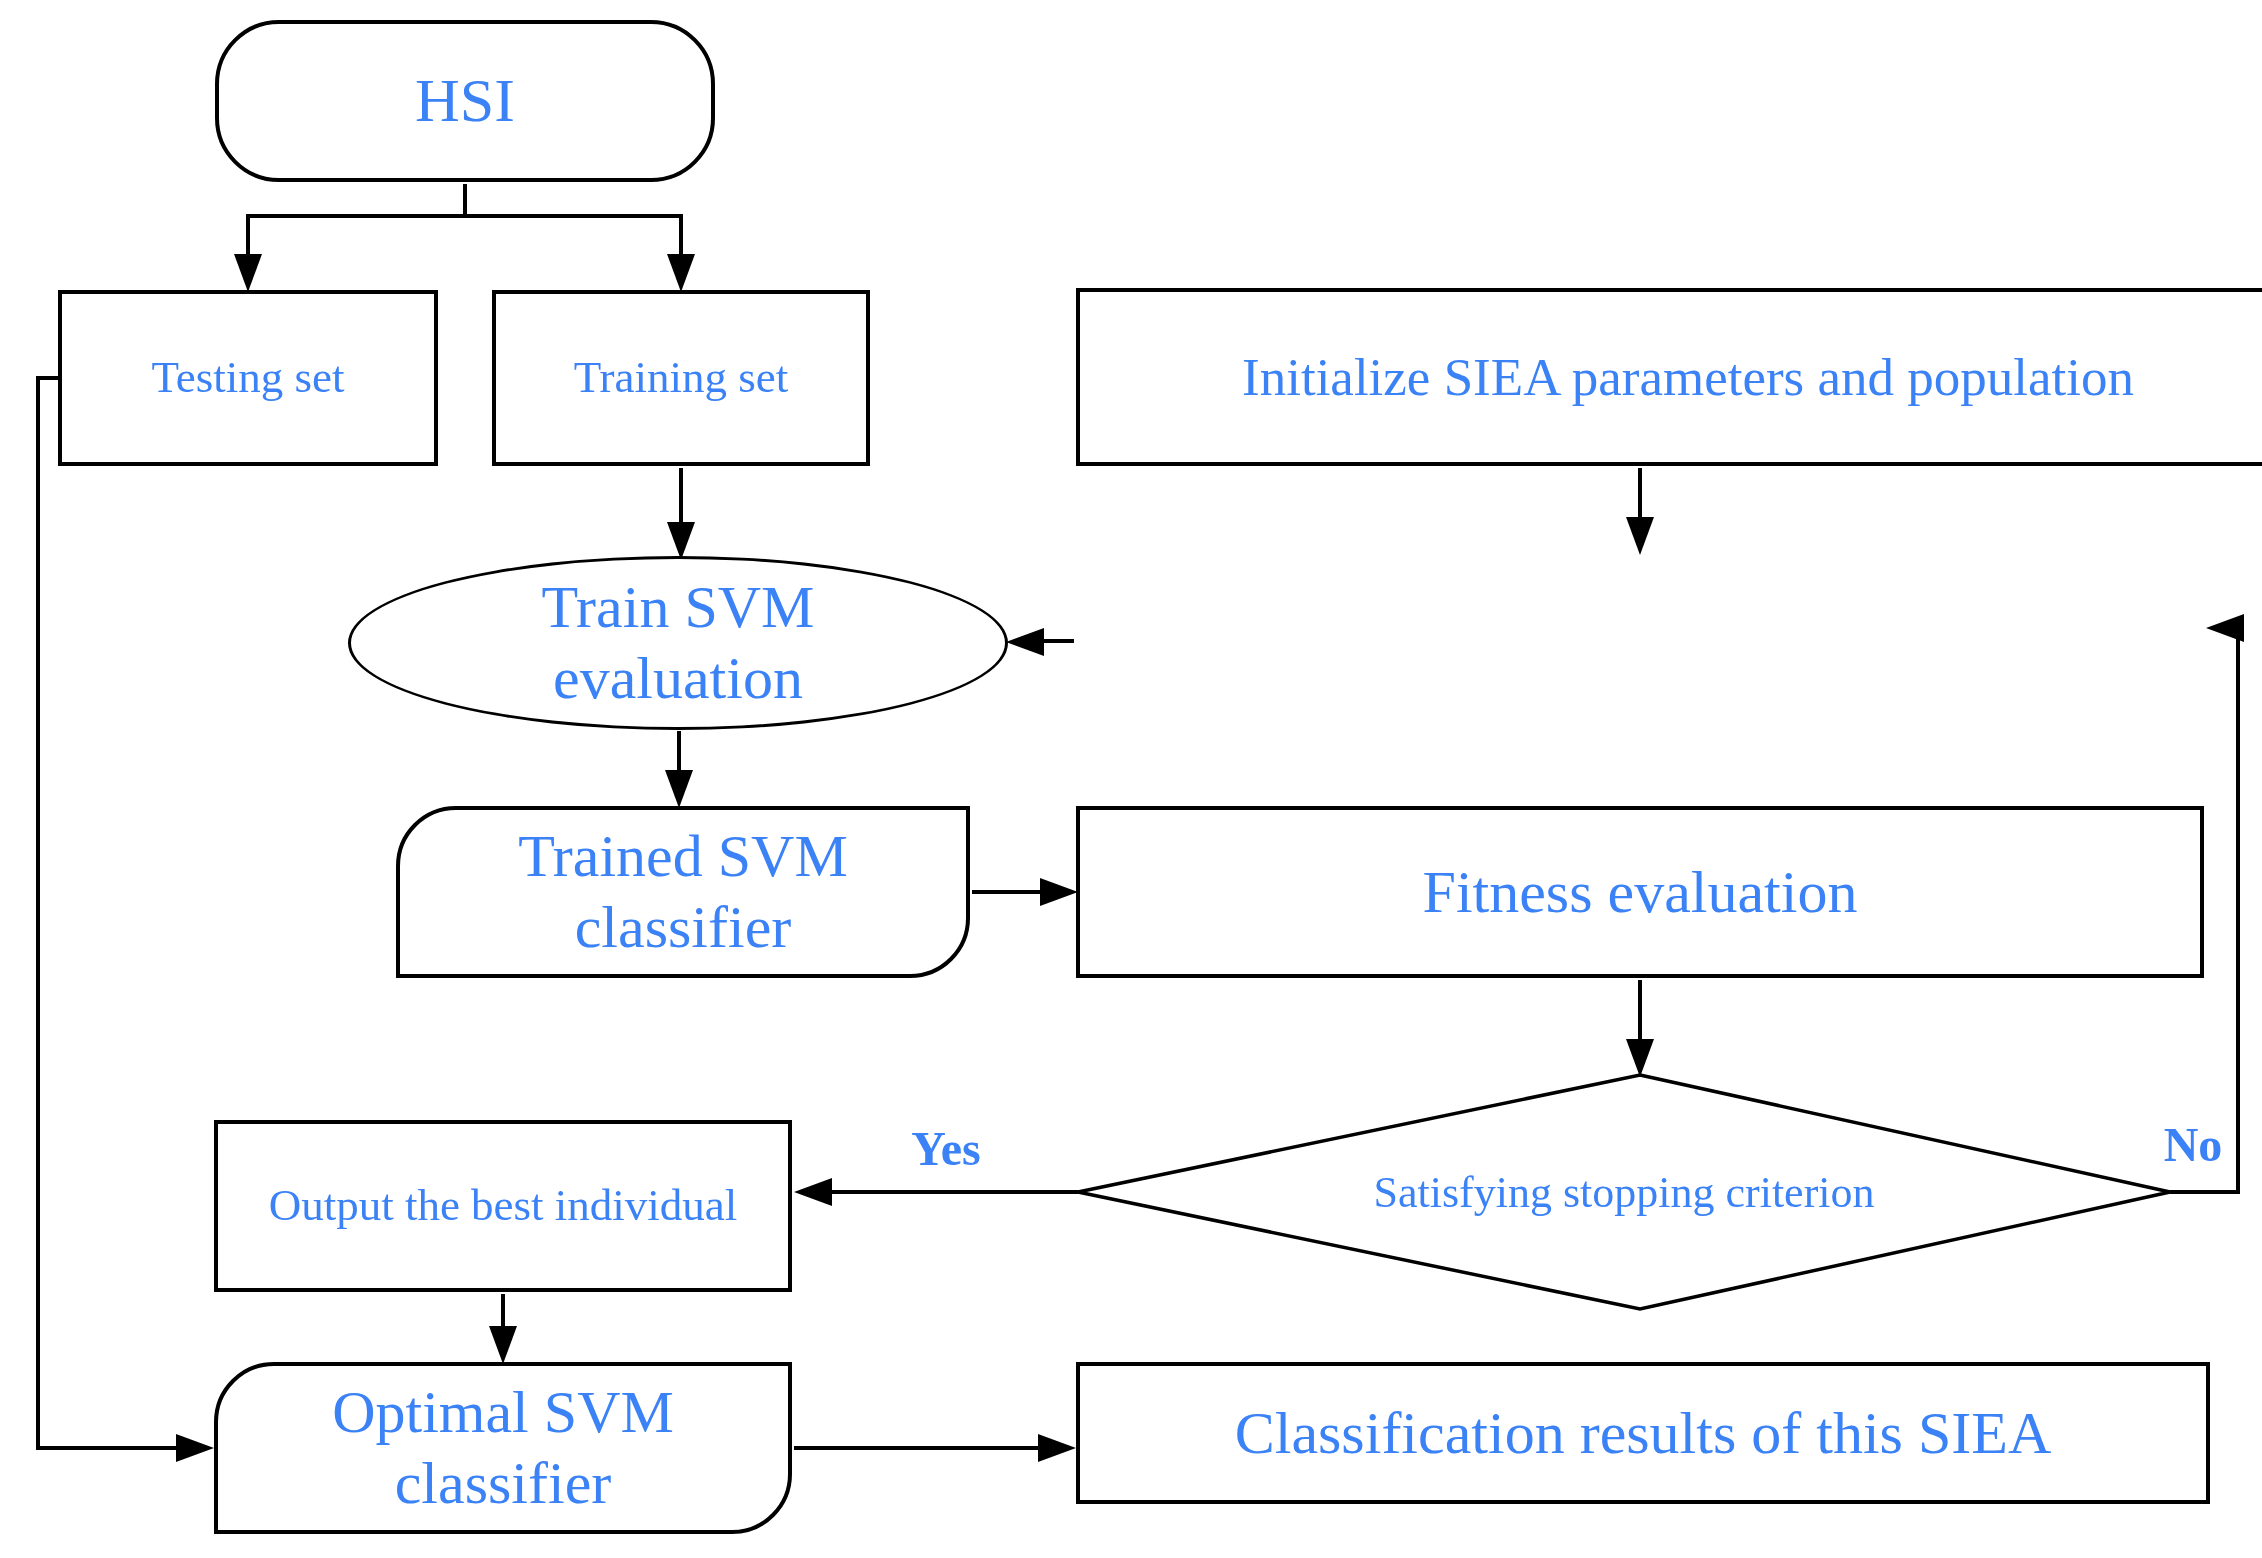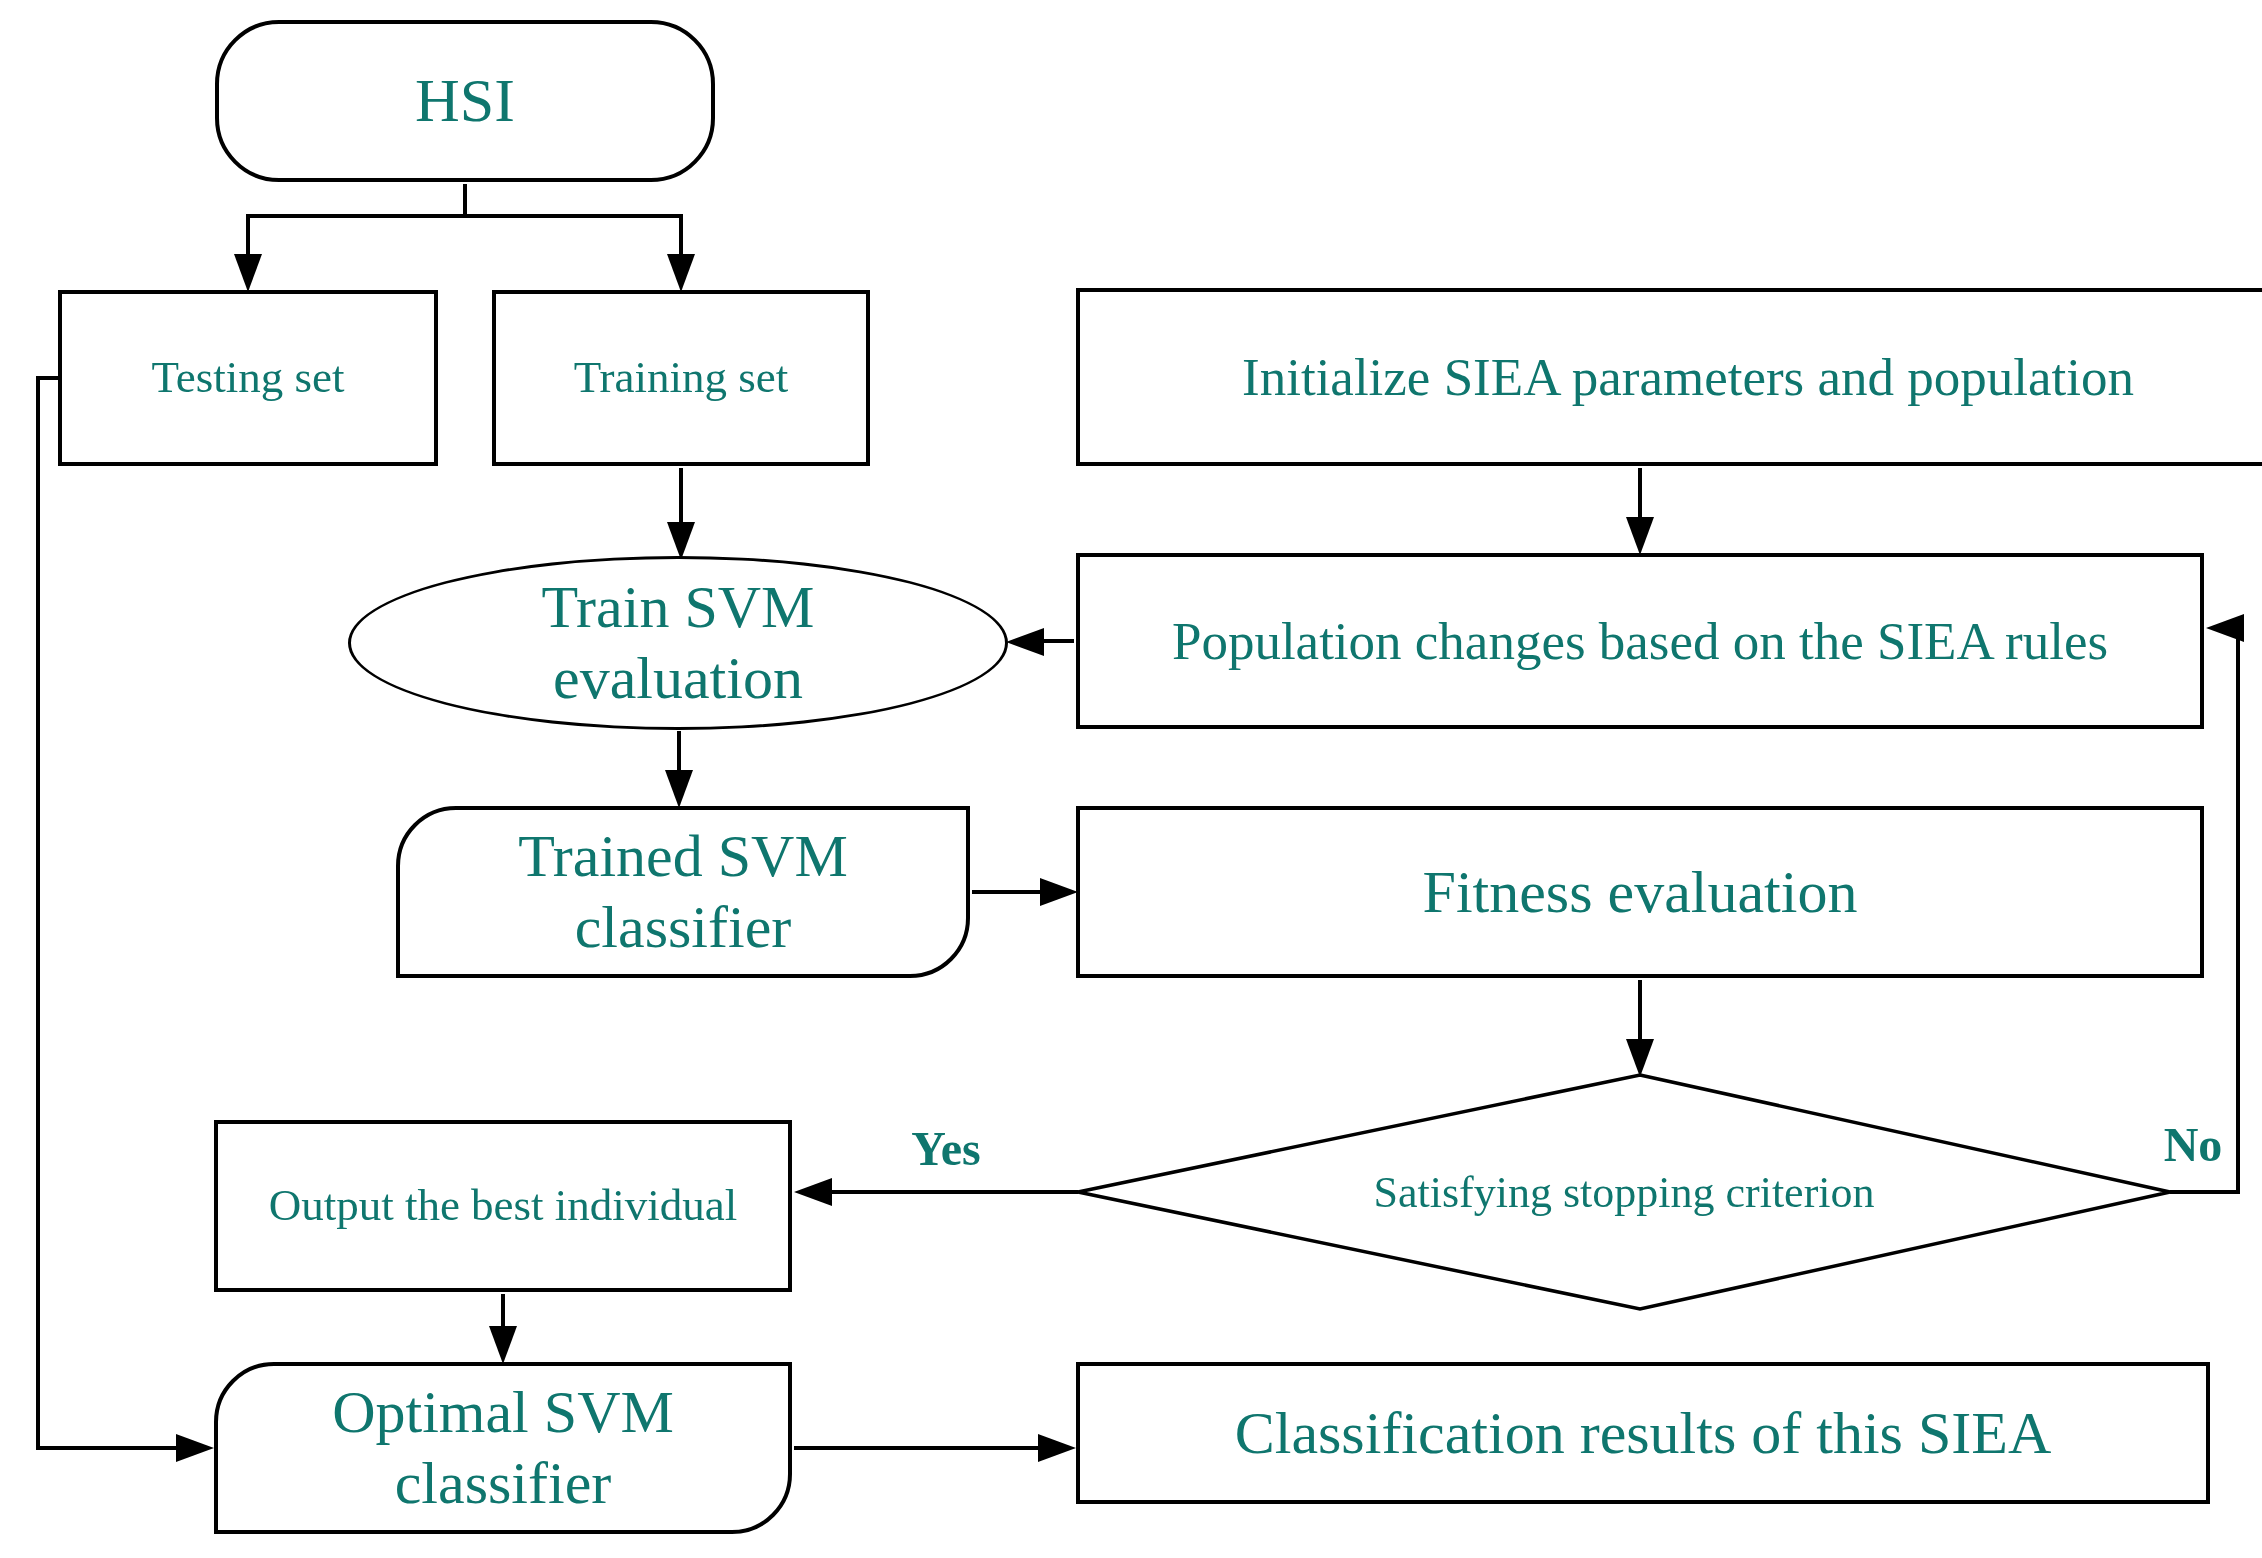--- a/index.html
+++ b/index.html
@@ -2,21 +2,21 @@
 <html><head>
 <meta charset="utf-8">
 <style>
   html, body { margin: 0; padding: 0; background: #ffffff; }
   .stage {
     position: relative;
     width: 2262px;
     height: 1558px;
     background: #ffffff;
     font-family: "Liberation Serif", "DejaVu Serif", serif;
-    color: #0f766e;
+    color: #3b82f6;
   }
   .stage * { box-sizing: border-box; }
   svg.connectors {
     position: absolute;
     left: 0; top: 0;
     width: 2262px; height: 1558px;
   }
   svg.connectors line { stroke: #000000; stroke-width: 4; }
   svg.connectors polygon.head { fill: #000000; stroke: none; }
   svg.connectors polygon.diamond { fill: #ffffff; stroke: #000000; stroke-width: 3.5; }
@@ -146,23 +146,20 @@
   </div>
 
   <div class="node rect-long" style="left:1076px; top:288px; width:1224px; height:178px;">
     <span class="lbl">Initialize SIEA parameters and population</span>
   </div>
 
   <div class="node ellipse" style="left:348px; top:556px; width:660px; height:174px;">
     <span class="lbl" style="max-width:360px;">Train SVM evaluation</span>
   </div>
 
-  <div class="node rect-long" style="left:1076px; top:553px; width:1128px; height:176px;">
-    <span class="lbl">Population changes based on the SIEA rules</span>
-  </div>
 
   <div class="node card" style="left:396px; top:806px; width:574px; height:172px;">
     <span class="lbl" style="max-width:430px;">Trained SVM classifier</span>
   </div>
 
   <div class="node rect-big" style="left:1076px; top:806px; width:1128px; height:172px;">
     <span class="lbl">Fitness evaluation</span>
   </div>
 
   <div class="diamond-label" style="left:1178px; top:1150px; width:892px; height:84px;">

